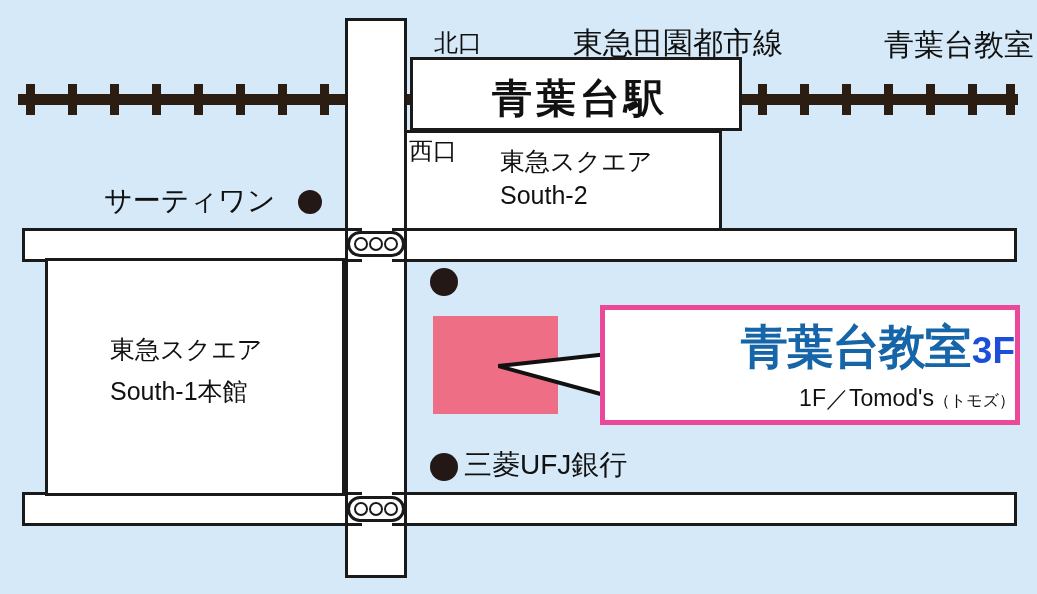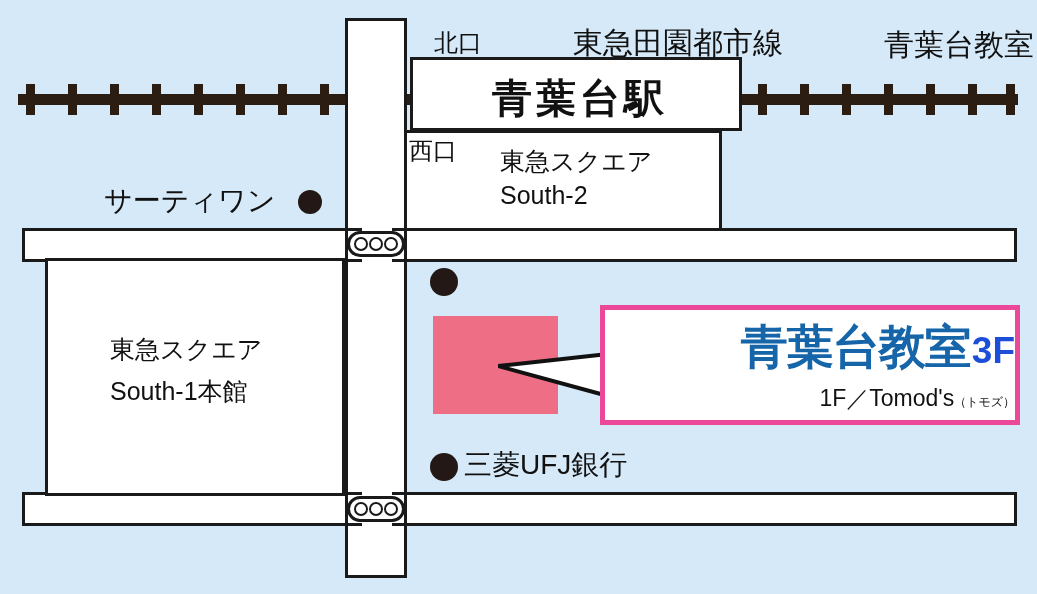--- a/index.html
+++ b/index.html
@@ -111,21 +111,21 @@
     font-size:37px;
     font-weight:bold;
     margin-left:1px;
   }
   #callout .line2{
     white-space:nowrap;
     margin-top:4px;
     color:#111111;
     font-size:23px;
   }
-  #callout .line2 .kana{ font-size:12px; }
+  #callout .line2 .kana{ font-size:16px; }
 
   
   #callout-pointer{position:absolute;}
 
   
   .t-dir      {font-size:30px;}
   .t-line     {font-size:30px;}
   .t-exit     {font-size:24px;}
   .t-station  {font-size:40px; font-weight:bold; letter-spacing:4px;}
   .t-bldg     {font-size:25px;}

